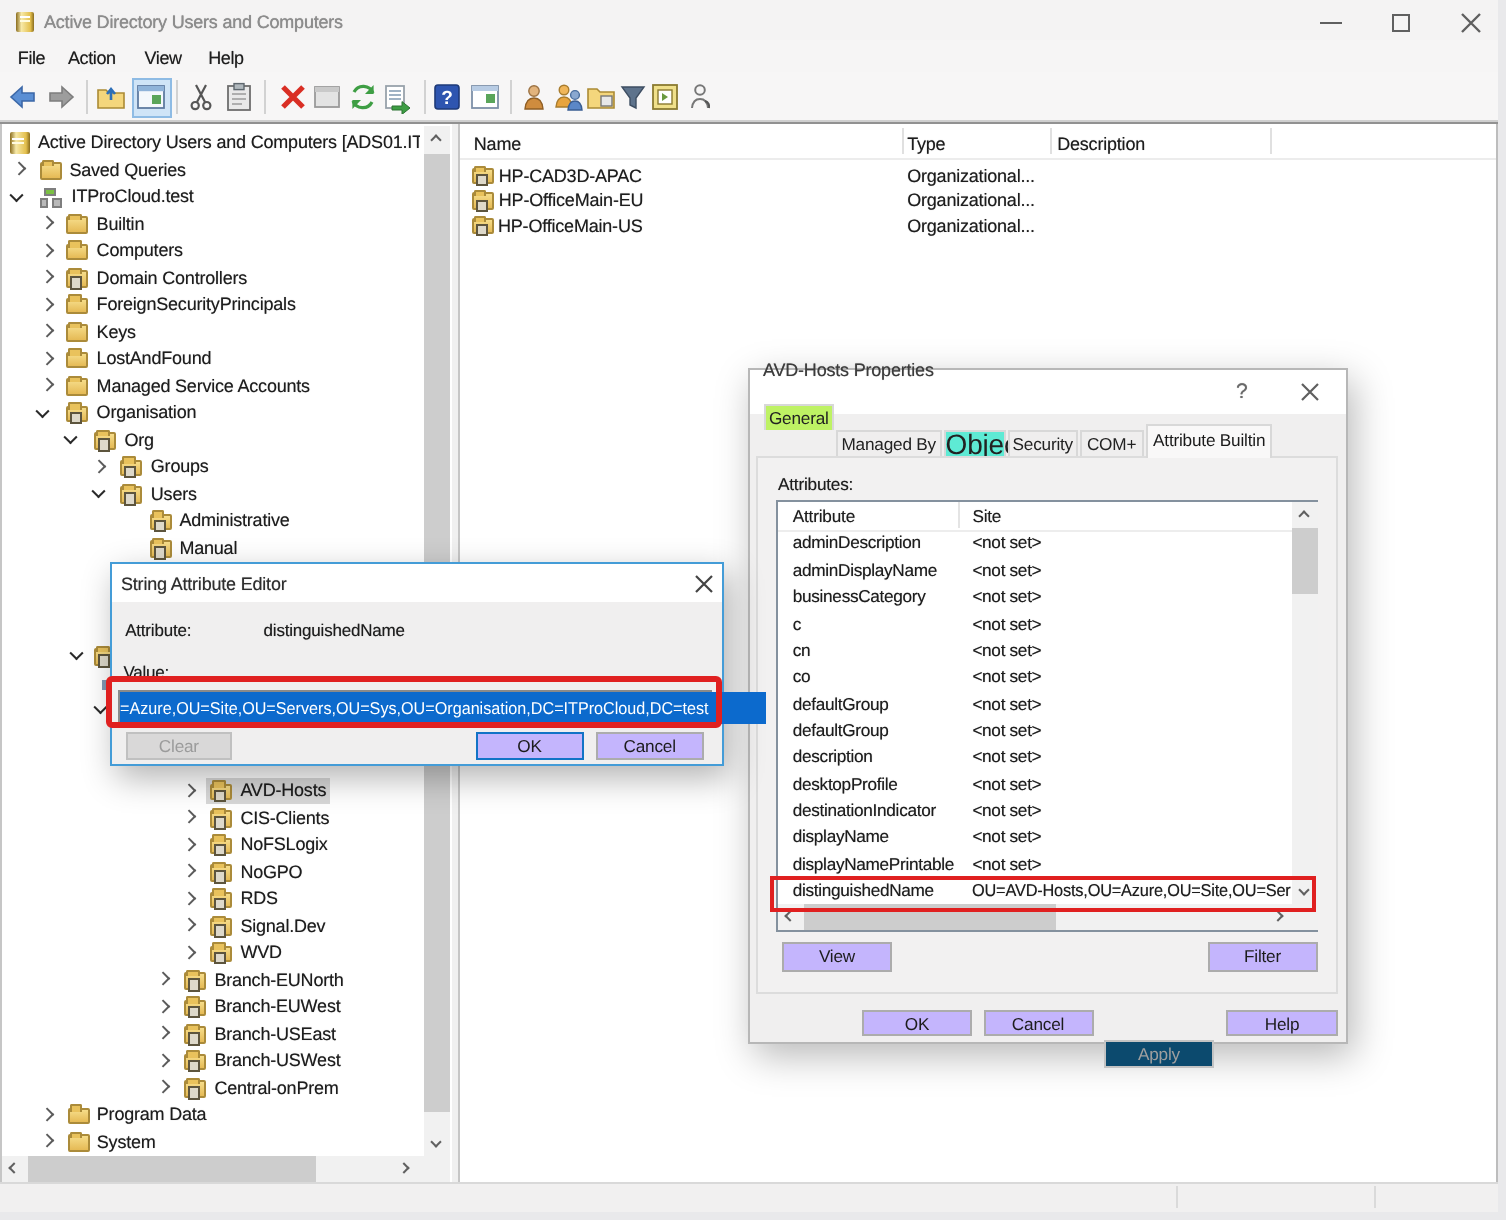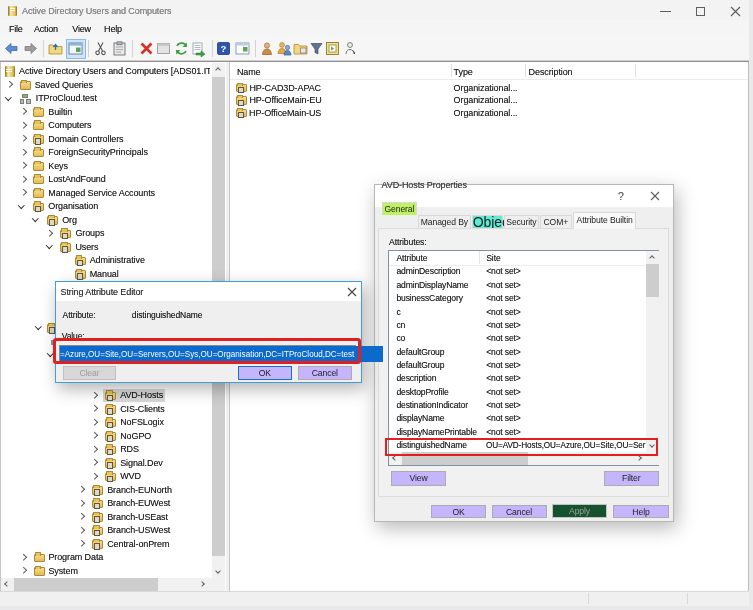--- a/index.html
+++ b/index.html
@@ -331,21 +331,21 @@
 <div class="sarr" style="left:637px;top:456px;transform:rotate(-45deg);"></div>
 <div class="ab sbar" style="left:645.5px;top:451.5px;width:13px;height:13px;"></div>
 
 <div class="ab" style="left:385px;top:438px;width:273px;height:17.5px;border:2.5px solid #e02020;"></div>
 
 <div class="btn" style="left:391px;top:471px;width:55px;height:14.5px;line-height:13px;">View</div>
 <div class="btn" style="left:603.5px;top:471px;width:55.5px;height:14.5px;line-height:13px;">Filter</div>
 
 <div class="btn" style="left:431px;top:504.5px;width:55px;height:13.5px;line-height:12px;">OK</div>
 <div class="btn" style="left:491.5px;top:504.5px;width:55px;height:13.5px;line-height:12px;">Cancel</div>
-<div class="btn" style="left:552px;top:504px;width:55px;height:13.5px;line-height:12px;background:#14532d;border-color:#c3c3c3;color:#9f9f9f;">Apply</div>
+<div class="btn" style="left:552px;top:520px;width:55px;height:13.5px;line-height:12px;background:#0c4a6e;border-color:#c3c3c3;color:#9f9f9f;">Apply</div>
 <div class="btn" style="left:613px;top:504.5px;width:56px;height:13.5px;line-height:12px;">Help</div>
 
 <div class="ab" style="left:54.5px;top:281px;width:307px;height:102px;background:#f0efef;border:1px solid #449cd7;box-shadow:3px 6px 16px rgba(0,0,0,0.3);"></div>
 <div class="ab" style="left:55.5px;top:282px;width:305px;height:19px;background:#fff;"></div>
 <div class="txt" style="left:60.5px;top:286.5px;font-size:9px;color:#2e2e2e;">String Attribute Editor</div>
 <svg class="ab" style="left:347px;top:287px;" width="10" height="10" viewBox="0 0 10 10">
     <path d="M1 1 L9 9 M9 1 L1 9" stroke="#444" stroke-width="1.1"></path>
   </svg>
 <div class="txt" style="left:62.6px;top:310.3px;font-size:8.5px;">Attribute:</div>
 <div class="txt" style="left:131.8px;top:310.3px;font-size:8.5px;">distinguishedName</div>

